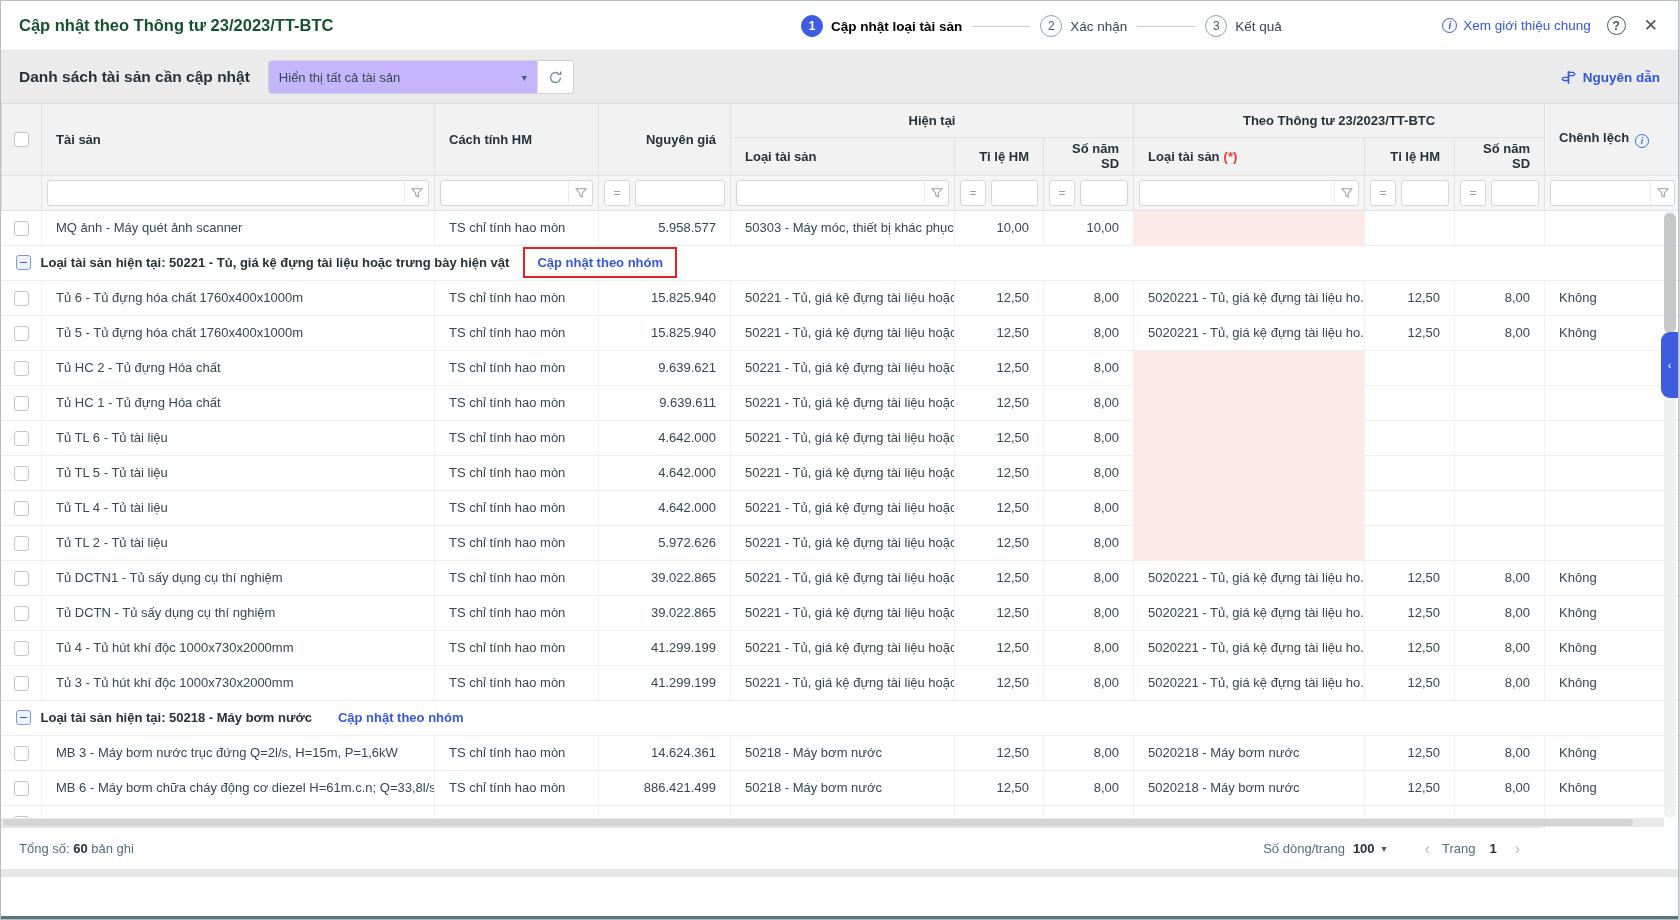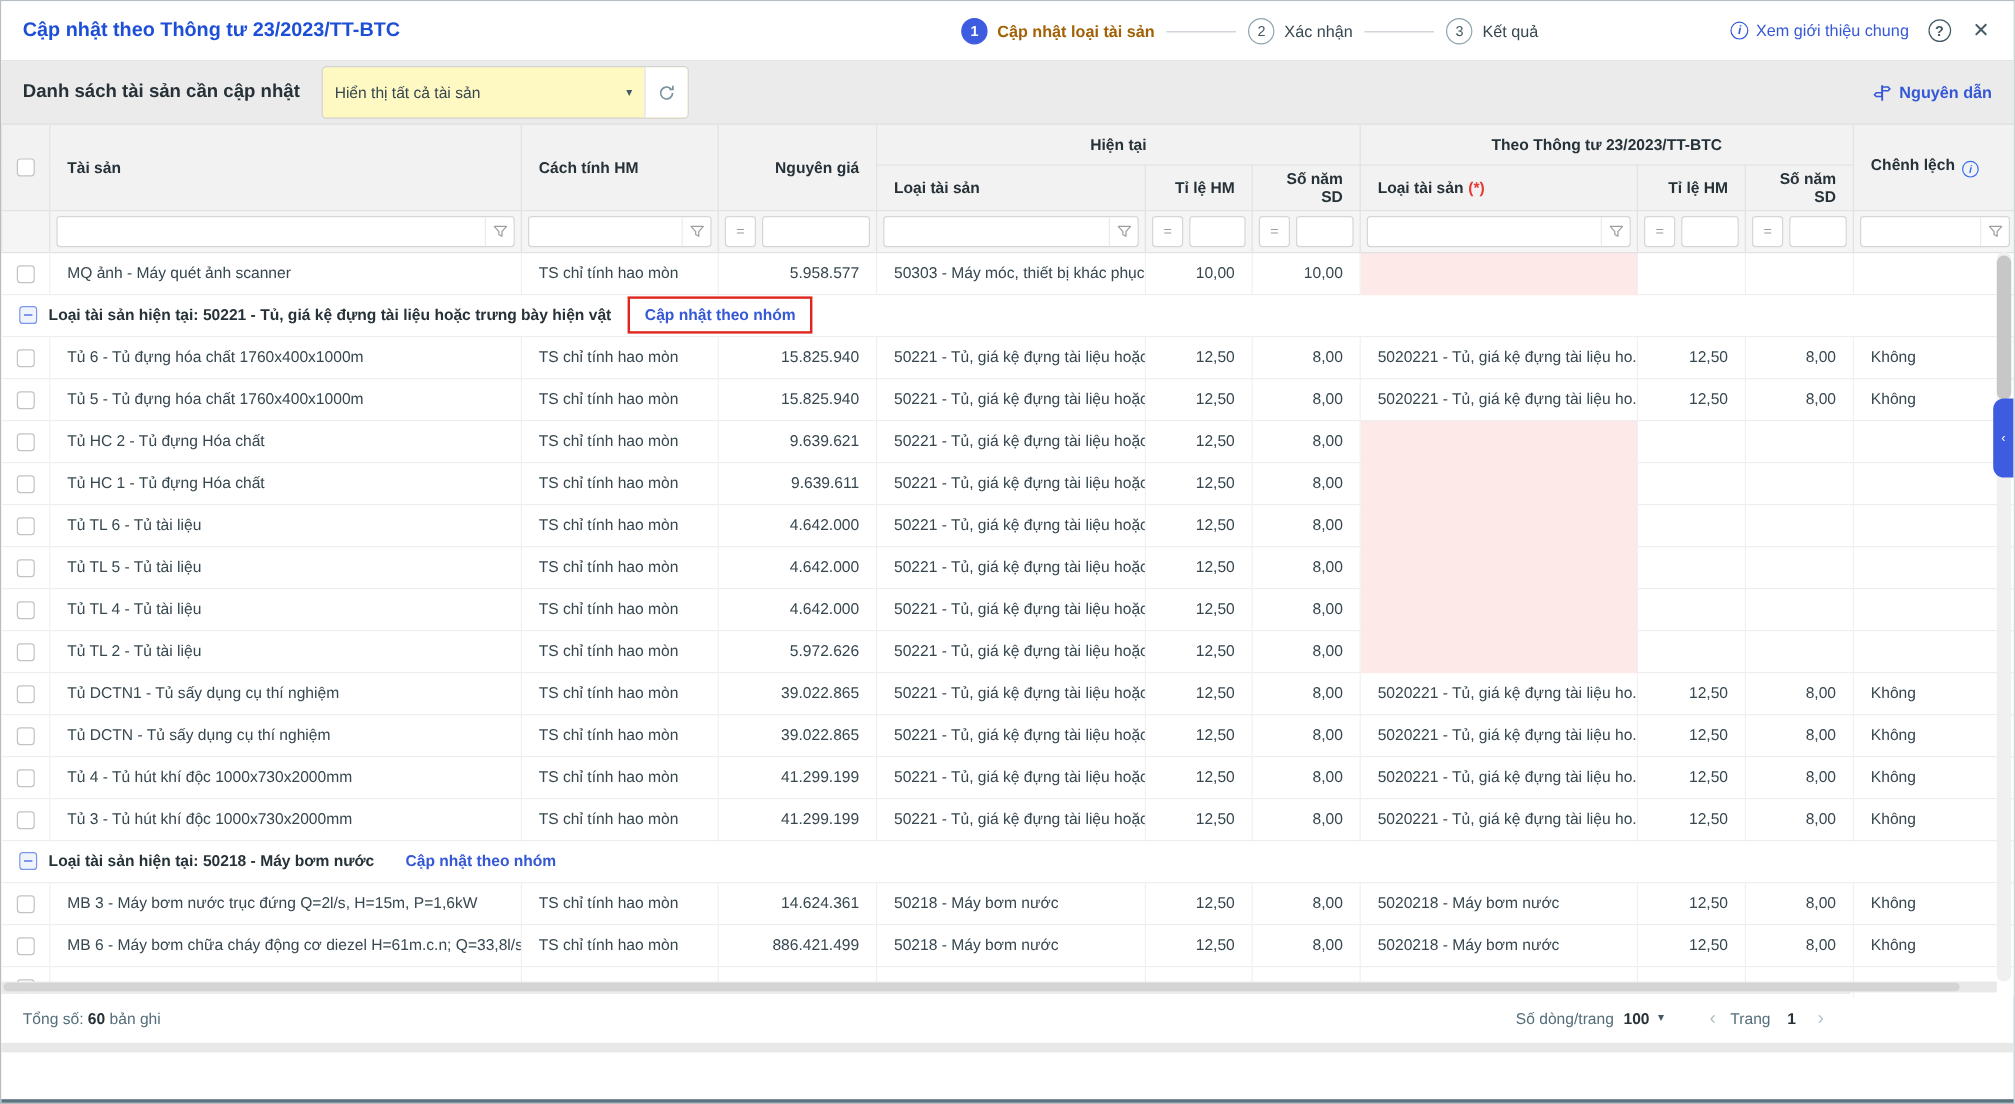--- a/index.html
+++ b/index.html
@@ -2,38 +2,38 @@
 <html><head>
 <meta charset="utf-8">
 <style>
   * { box-sizing: border-box; margin: 0; padding: 0; }
   html,body { background:#fff; }
   body { font-family: "Liberation Sans", "DejaVu Sans", sans-serif; color:#37474f; }
   .window { position:relative; width:1679px; height:920px; border:1px solid #b6bec4; background:#fff; overflow:hidden; }
 
   
   .topbar { height:50px; display:flex; align-items:center; border-bottom:1px solid #e2e2e2; background:#fff; padding:0 18px; }
-  .title { font-size:16.5px; font-weight:700; color:#1d4ed8; white-space:nowrap; }
+  .title { font-size:16.5px; font-weight:700; color:#14532d; white-space:nowrap; }
   .stepper { position:absolute; left:800px; top:0; height:50px; display:flex; align-items:center; gap:10px; }
   .step { display:flex; align-items:center; gap:8px; cursor:pointer; }
   .step-circle { width:22px; height:22px; border-radius:50%; border:1px solid #90a4ae; color:#455a64; font-size:12px; display:flex; align-items:center; justify-content:center; background:#fff; }
   .step.active .step-circle { background:#3e5ce0; border-color:#3e5ce0; color:#fff; font-weight:700; }
   .step-label { font-size:13.5px; color:#37474f; white-space:nowrap; }
-  .step.active .step-label { color:#a16207; font-weight:700; }
+  .step.active .step-label { color:#000000; font-weight:700; }
   .step-line { width:58px; height:1px; background:#c5cdd3; }
   .topbar-right { margin-left:auto; display:flex; align-items:center; gap:16px; }
   .intro-link { display:flex; align-items:center; gap:6px; color:#3558d6; font-size:13.5px; cursor:pointer; text-decoration:none; white-space:nowrap; }
   .info-icon { width:15px; height:15px; border:1.4px solid #3558d6; border-radius:50%; font-size:10px; font-style:italic; display:flex; align-items:center; justify-content:center; color:#3558d6; font-weight:700; }
   .help-circle { width:19px; height:19px; border:1.6px solid #455a64; border-radius:50%; color:#455a64; font-size:12px; font-weight:700; display:flex; align-items:center; justify-content:center; cursor:pointer; }
   .close-x { font-size:17px; color:#455a64; cursor:pointer; padding:0 2px; }
 
   
   .toolbar { height:53px; background:#ebebeb; display:flex; align-items:center; padding:0 18px; gap:18px; border-bottom:1px solid #dcdcdc; }
   .toolbar-title { font-size:15.5px; font-weight:700; color:#263238; white-space:nowrap; }
-  .select-group { display:flex; align-items:stretch; height:44px; background:#fef9c3; border:1px solid #d2d2d2; border-radius:4px; overflow:hidden; }
+  .select-group { display:flex; align-items:stretch; height:34px; background:#c4b5fd; border:1px solid #d2d2d2; border-radius:4px; overflow:hidden; }
   .select { width:268px; display:flex; align-items:center; padding:0 10px; cursor:pointer; font-size:13px; color:#37474f; }
   .select .val { flex:1; }
   .caret { font-size:10px; color:#455a64; }
   .refresh-btn { width:36px; border:0; border-left:1px solid #e0e0e0; background:#fff; cursor:pointer; display:flex; align-items:center; justify-content:center; }
   .guide-link { margin-left:auto; display:flex; align-items:center; gap:7px; color:#3558d6; font-size:13.5px; font-weight:600; cursor:pointer; text-decoration:none; }
 
   
   table { width:1679px; table-layout:fixed; border-collapse:collapse; font-size:13px; }
   thead th { background:#f2f2f2; border:1px solid #e2e2e2; border-top:0; font-weight:700; color:#263238; padding:0 14px; text-align:left; }
   thead tr.hrow1 th { height:33px; }

